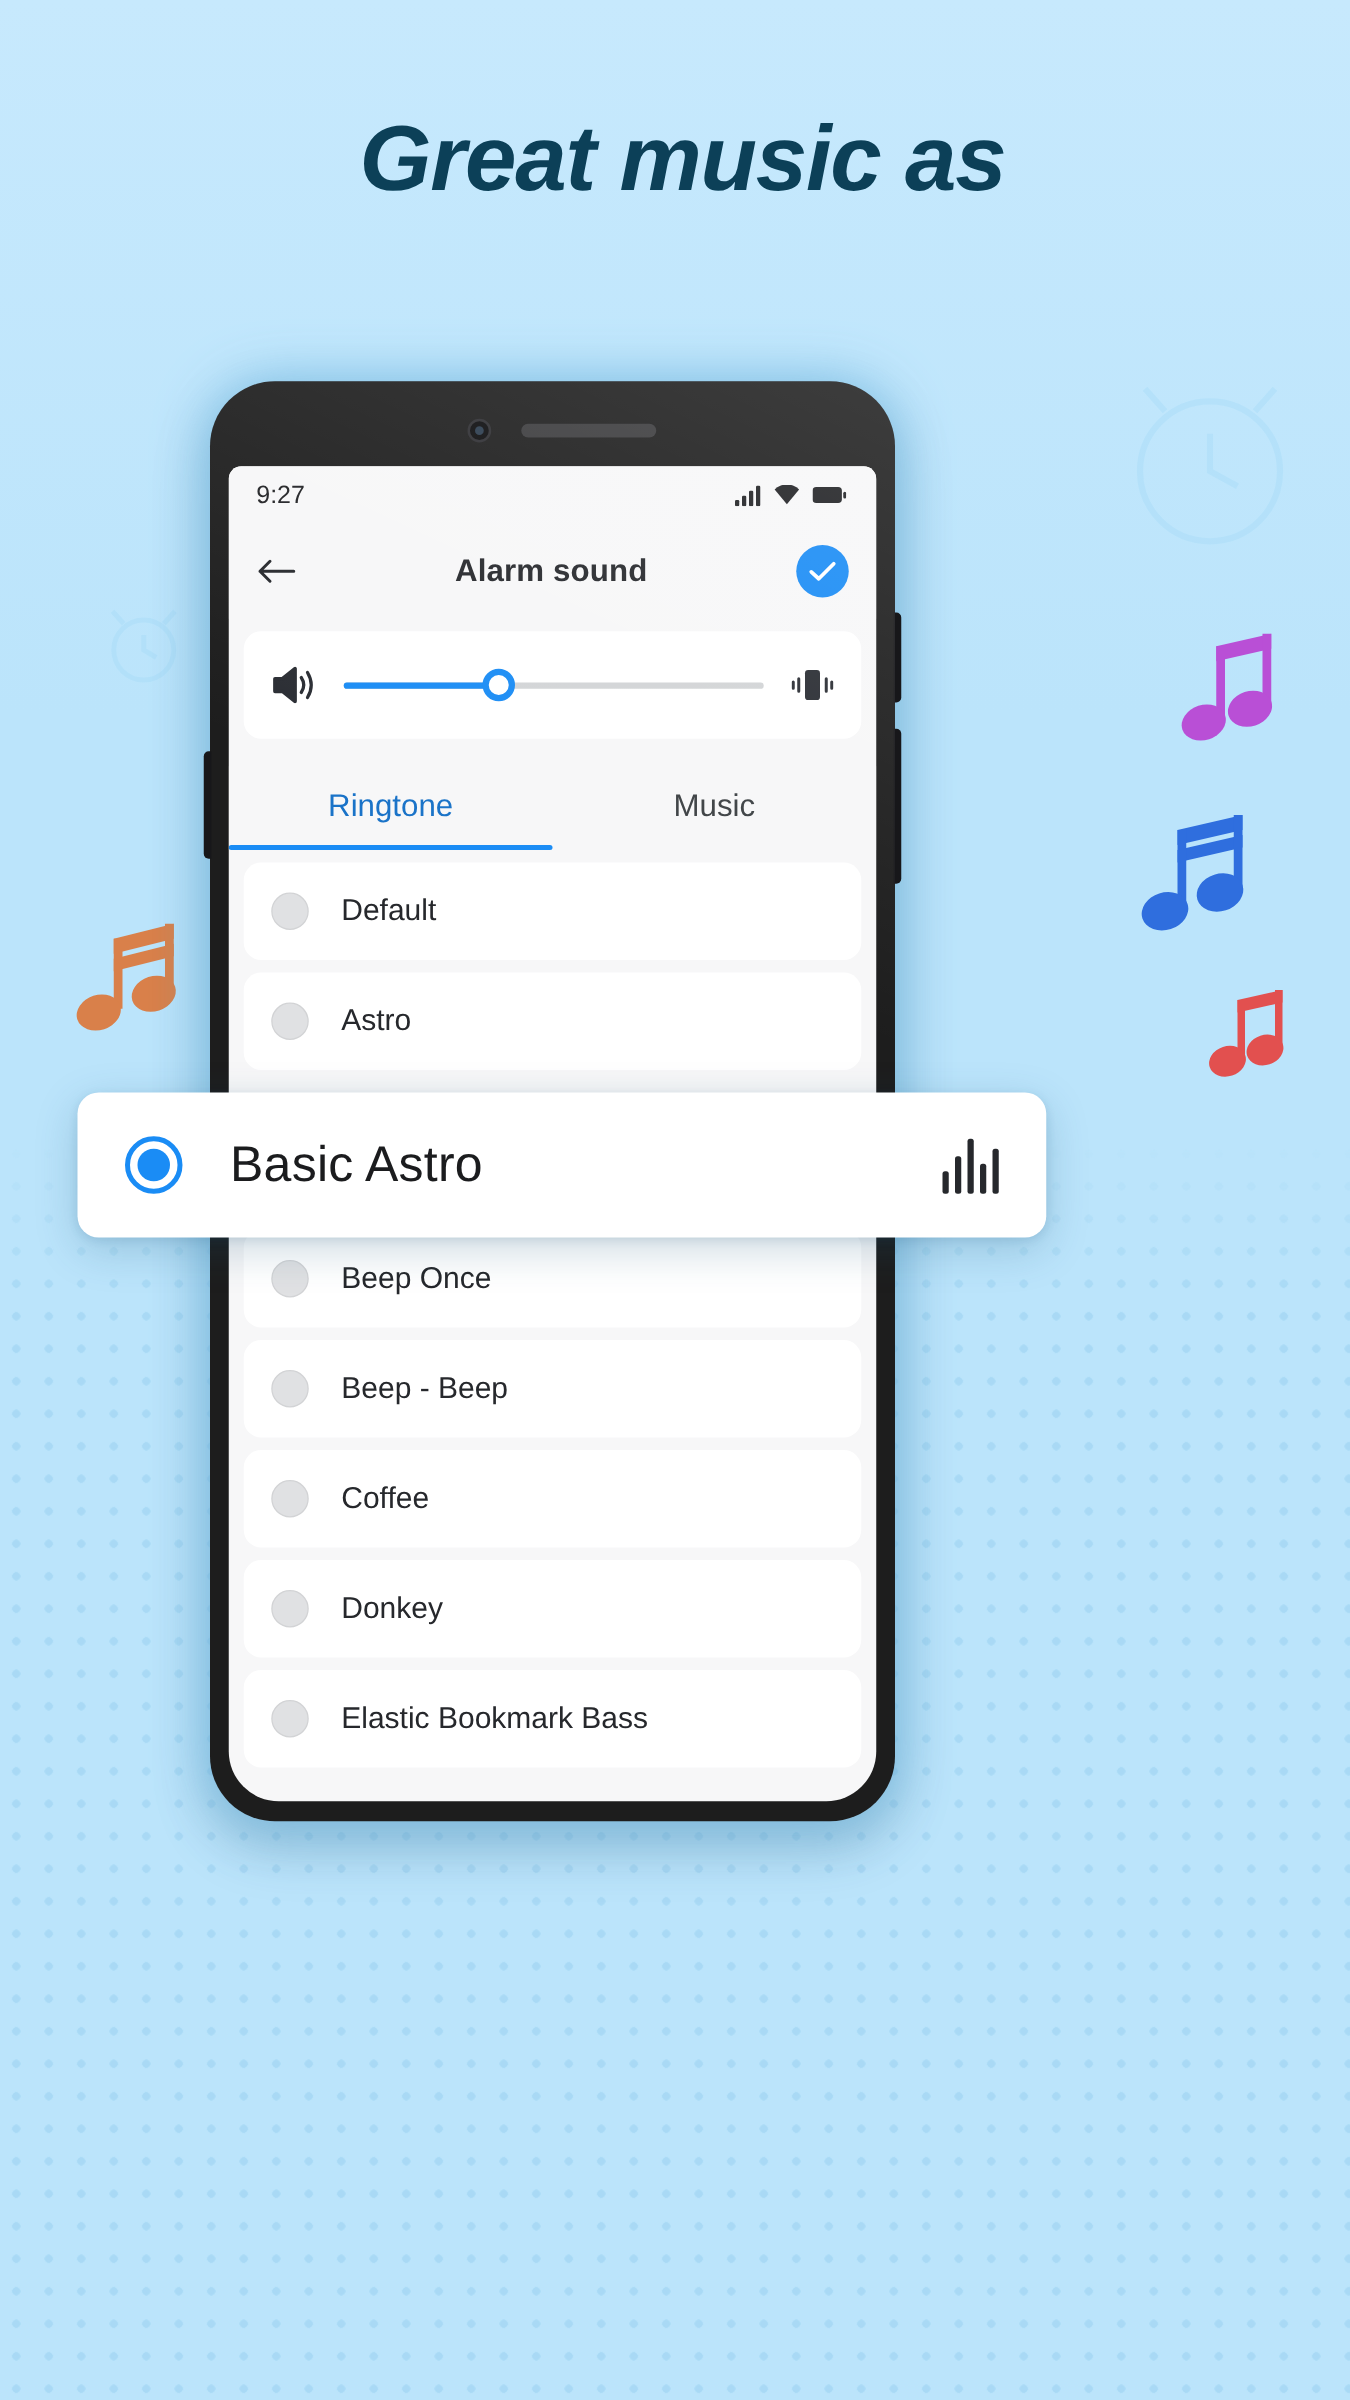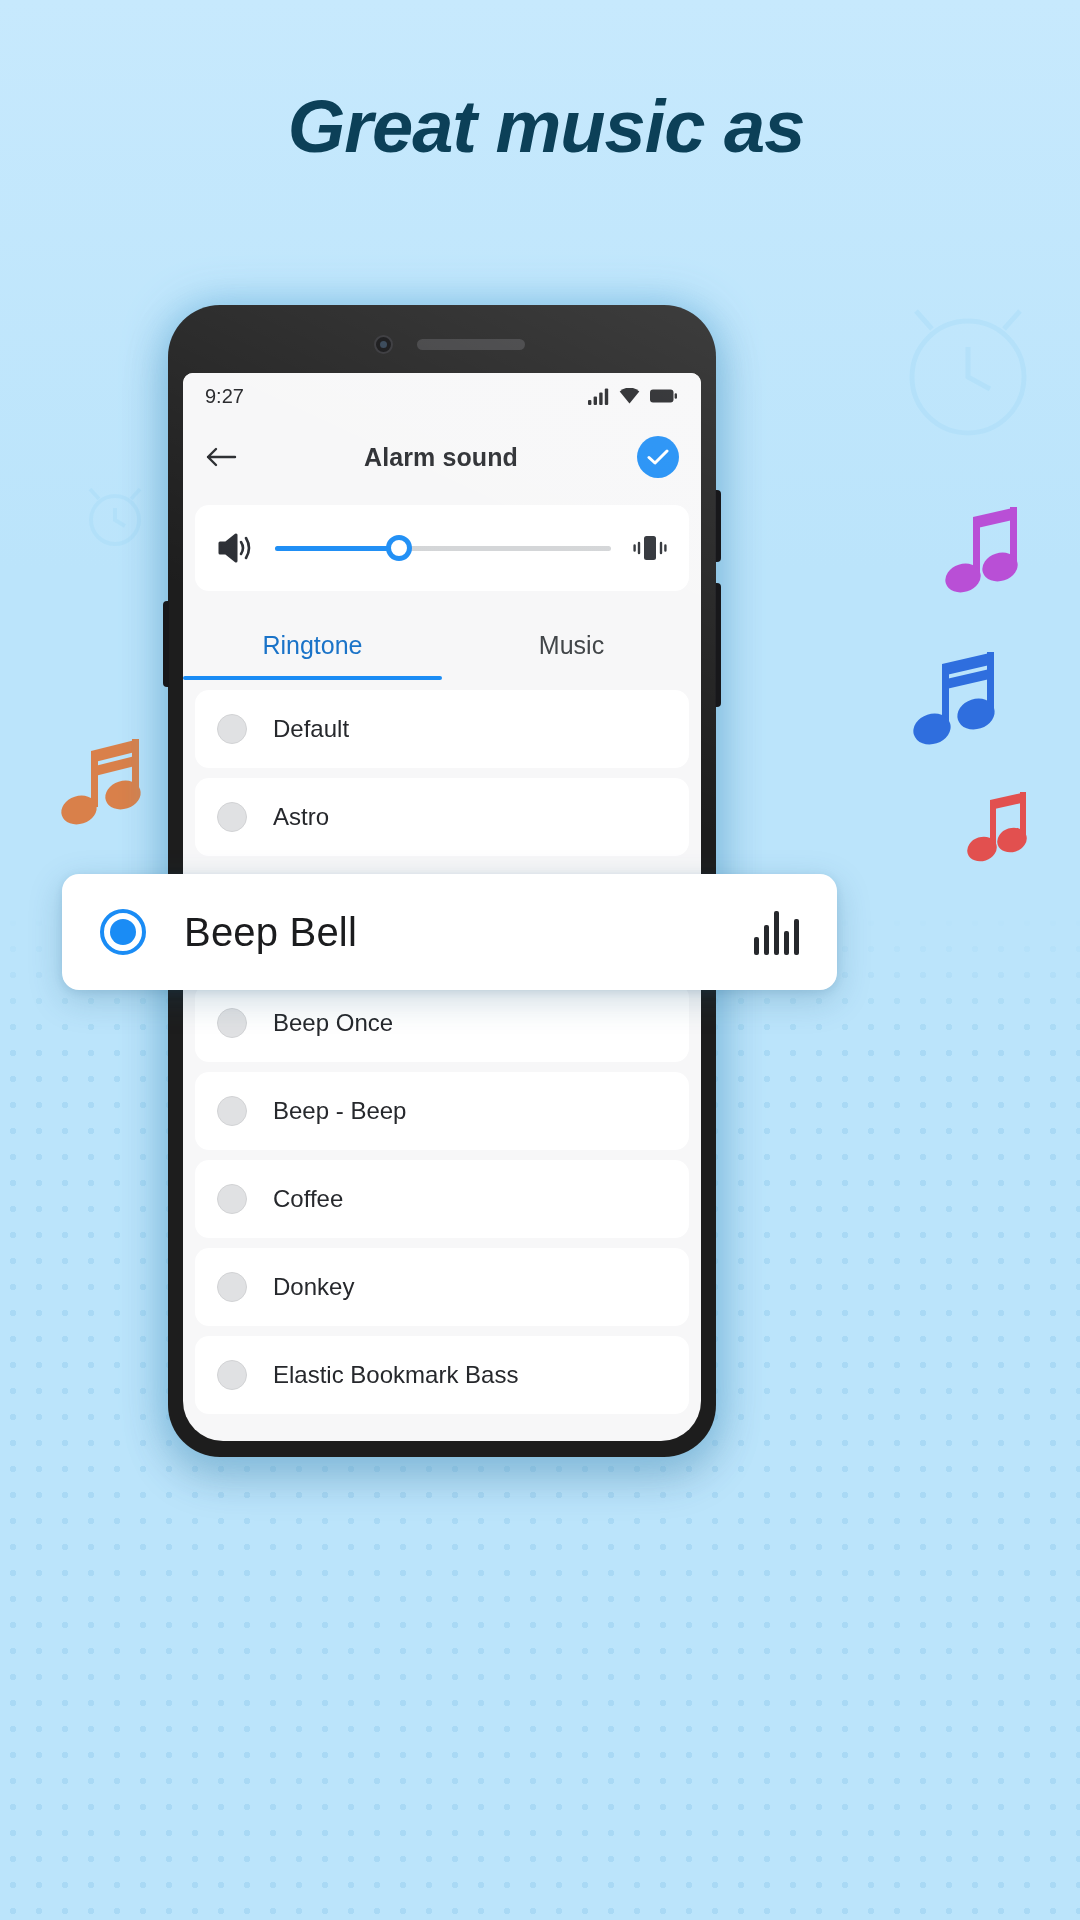--- a/index.html
+++ b/index.html
@@ -363,21 +363,21 @@
     </div>
 
   </div>
   <div class="phone-sheen"></div>
 </div>
 
 <div class="float-card">
   <div class="float-radio">
     <div class="float-radio-dot"></div>
   </div>
-  <div class="float-label">Beep Bell</div>
+  <div class="float-label">Basic Astro</div>
   <div class="wave">
     <span style="height:18px"></span>
     <span style="height:30px"></span>
     <span style="height:44px"></span>
     <span style="height:24px"></span>
     <span style="height:36px"></span>
   </div>
 </div>
 
 </body></html>

